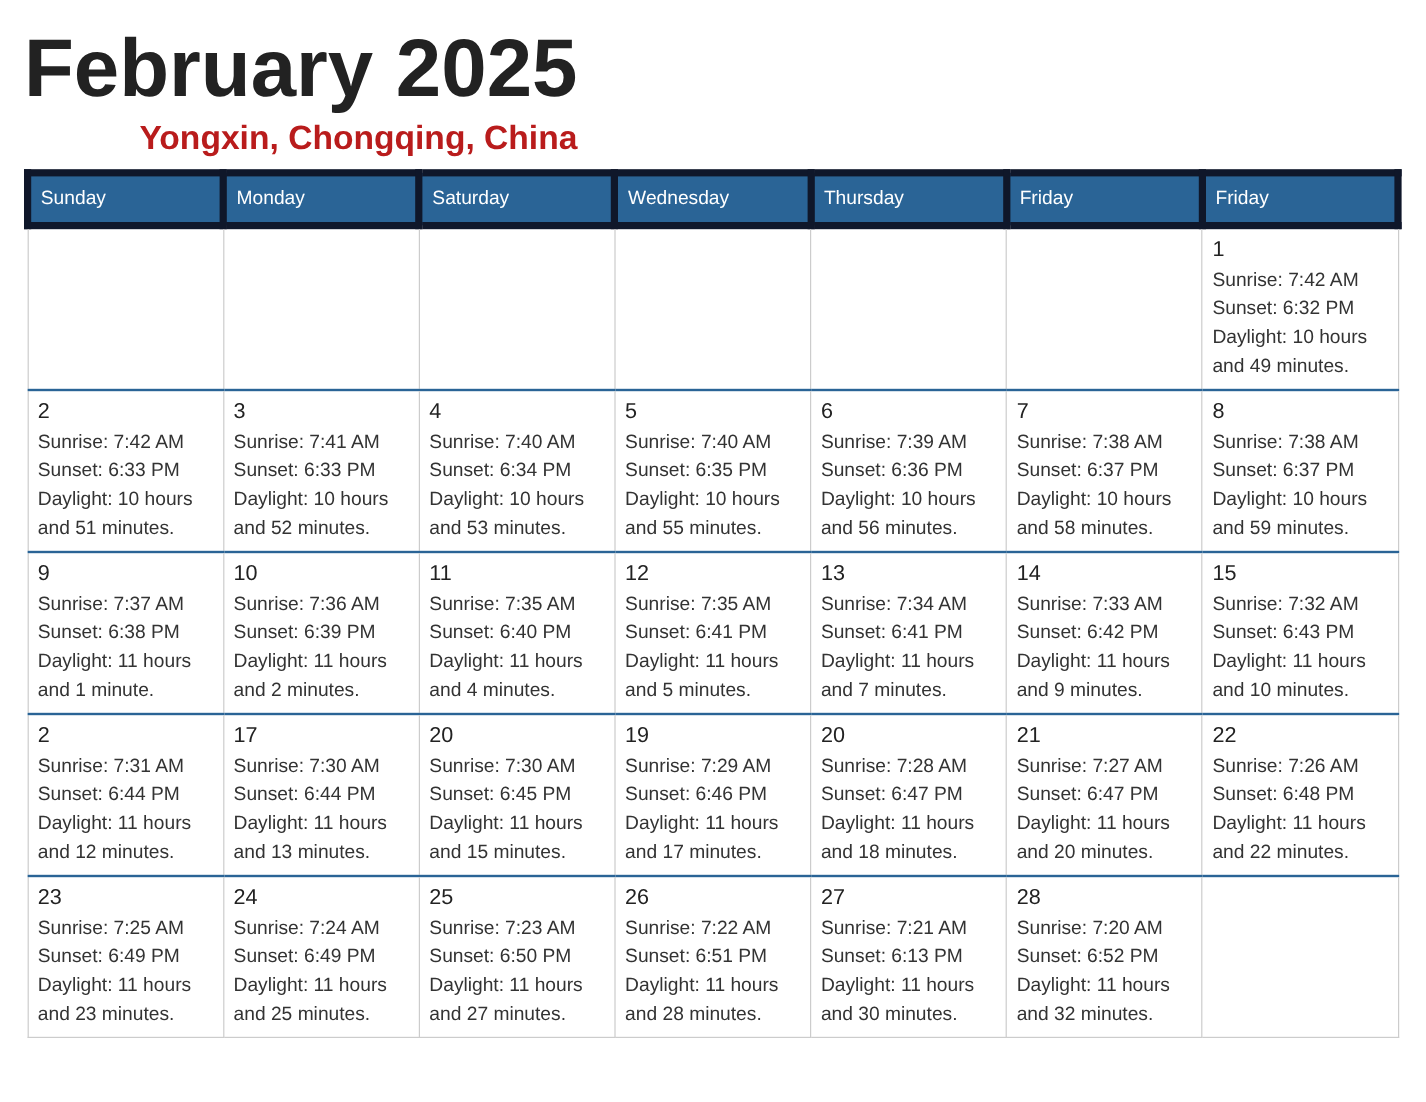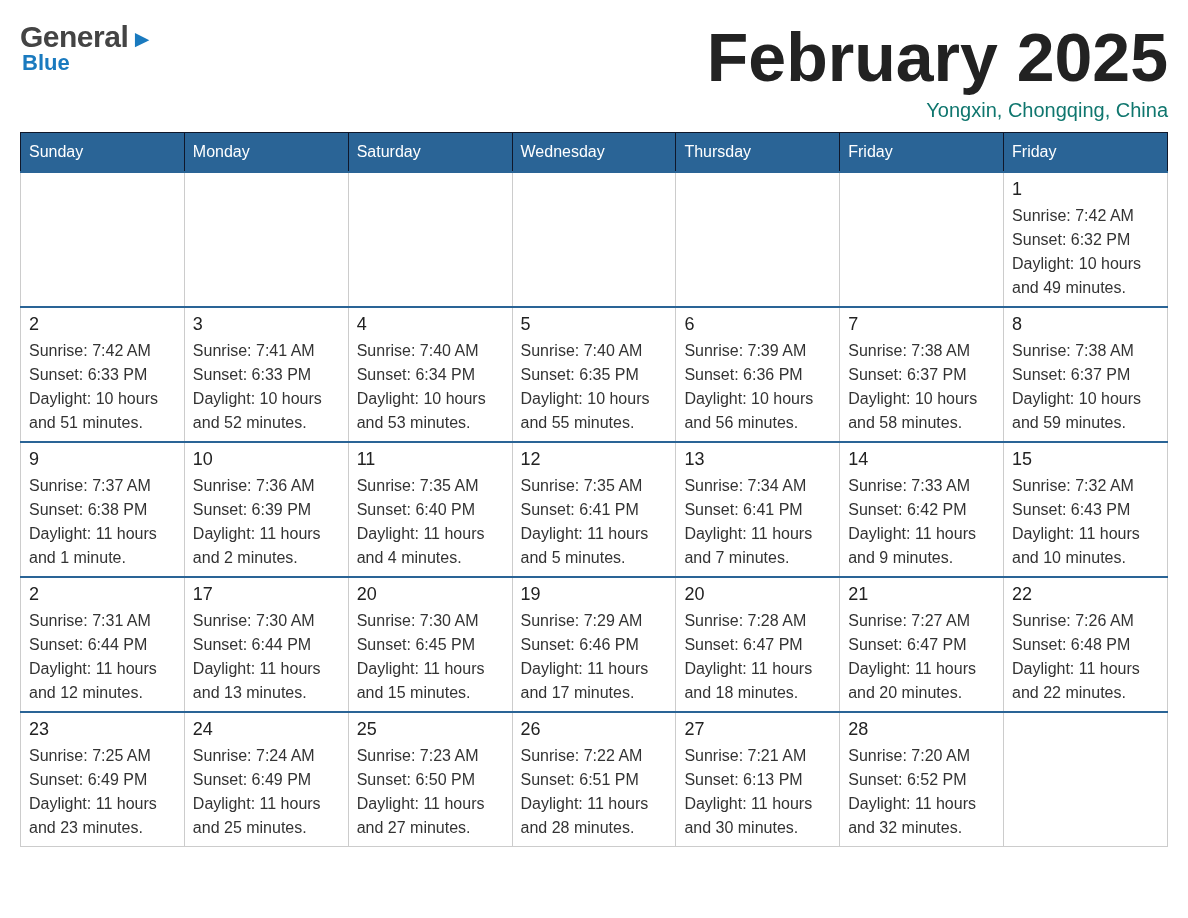--- a/index.html
+++ b/index.html
@@ -31,37 +31,38 @@
     .title-area {
       text-align: right;
     }
     .month-title {
       font-size: 68px;
       font-weight: bold;
       color: #222;
       line-height: 1.1;
     }
     .location {
-      font-size: 20px;
-      color: #0f766e;
+      font-size: 28px;
+      color: #b91c1c;
       margin-top: 4px;
+      font-weight: bold;
     }
     .calendar {
       width: 100%;
       border-collapse: collapse;
       margin-top: 10px;
     }
     .calendar th {
       background: #2a6496;
       color: #fff;
       padding: 10px 8px;
       font-size: 16px;
       font-weight: normal;
       text-align: left;
-      border: 1px solid #0f172a;
+      border: 6px solid #0f172a;
     }
     .calendar td {
       vertical-align: top;
       border: 1px solid #ccc;
       padding: 6px 8px;
       width: calc(100% / 7);
       height: 120px;
       background: #fff;
     }
     .calendar tr:first-child td {
@@ -94,26 +95,20 @@
       display: inline-block;
       margin-left: 2px;
       color: #1a7abf;
       font-size: 24px;
     }
   </style>
 </head>
 <body>
 
 <div class="header">
-  <div class="logo">
-    <div class="logo-text-general">
-      General<span class="arrow-icon">►</span>
-    </div>
-    <div class="logo-blue">Blue</div>
-  </div>
   <div class="title-area">
     <div class="month-title">February 2025</div>
     <div class="location">Yongxin, Chongqing, China</div>
   </div>
 </div>
 
 <table class="calendar">
   <thead>
     <tr>
       <th>Sunday</th>

